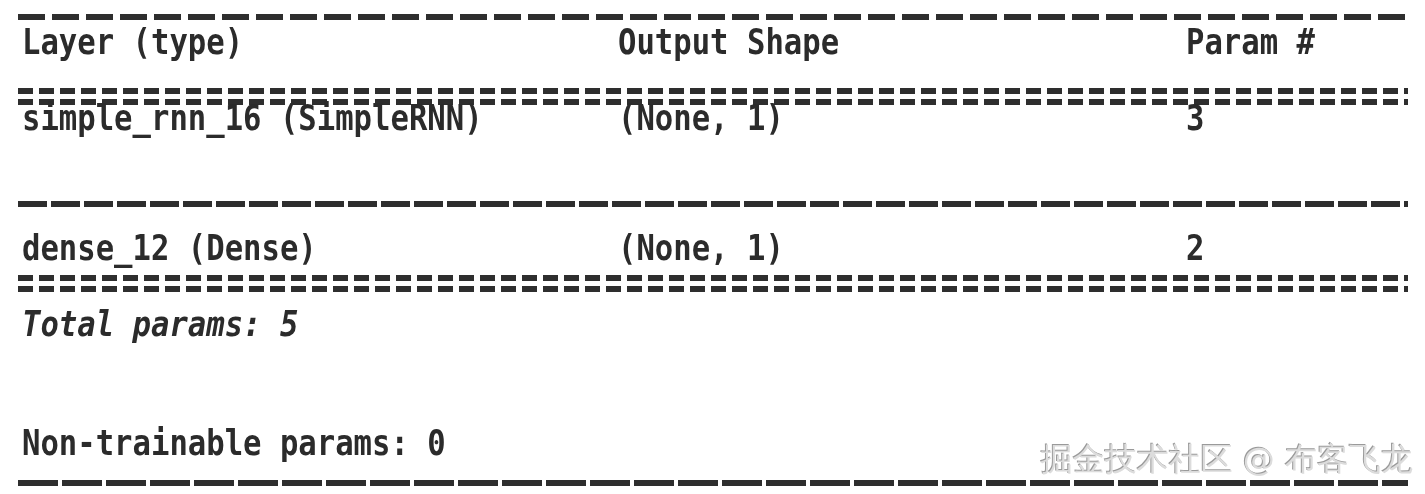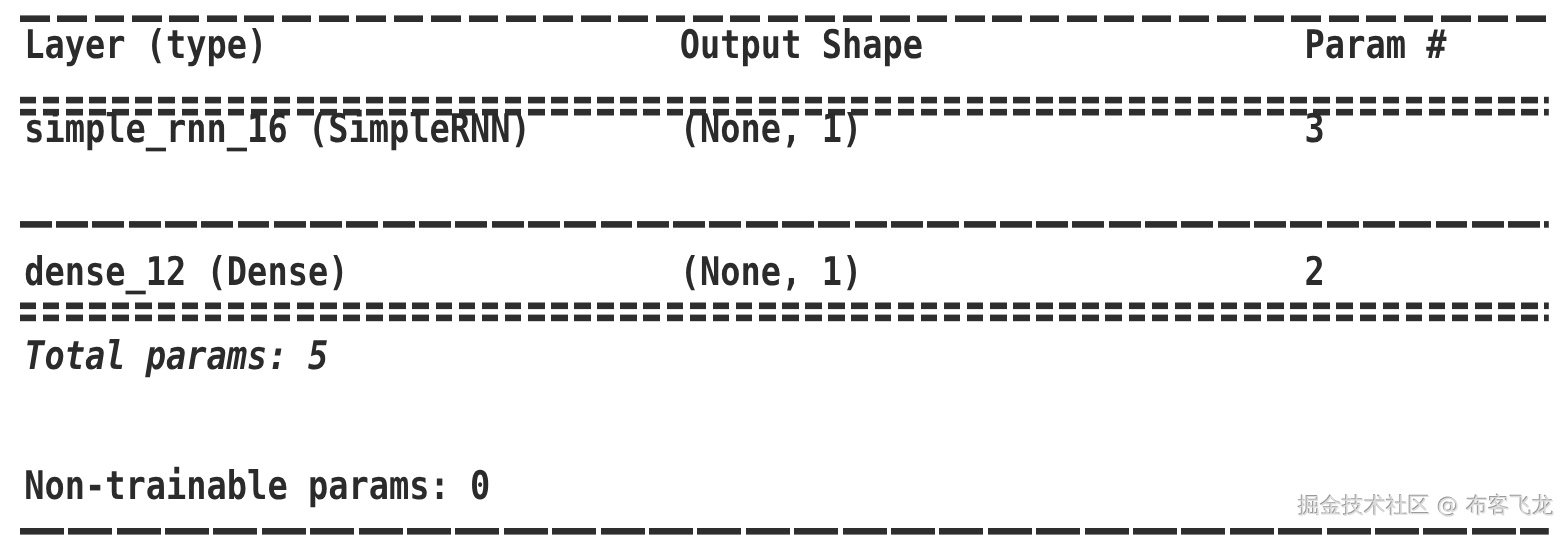--- a/index.html
+++ b/index.html
@@ -32,21 +32,21 @@
   .eqbar{height:6px;background:repeating-linear-gradient(90deg,#2e2e2e 0 15px,transparent 15px 21px);}
   .sep-top{top:14px;}
   .sep-eq1{top:88px;}
   .sep-mid{top:201px;}
   .sep-eq2{top:275px;}
   .sep-bottom{top:480px;}
   
   .watermark{
     position:absolute;right:12px;top:442px;
     font-family:"DejaVu Sans","Liberation Sans",sans-serif;
-    font-size:20px;line-height:34px;
+    font-size:32px;line-height:34px;
     color:#dcdcdc;
     text-shadow:-1px -1px 0 #9a9a9a, 1px 1px 0 #ffffff;
     white-space:pre;
   }
 </style>
 </head>
 <body>
 
 <div class="screen">
 

